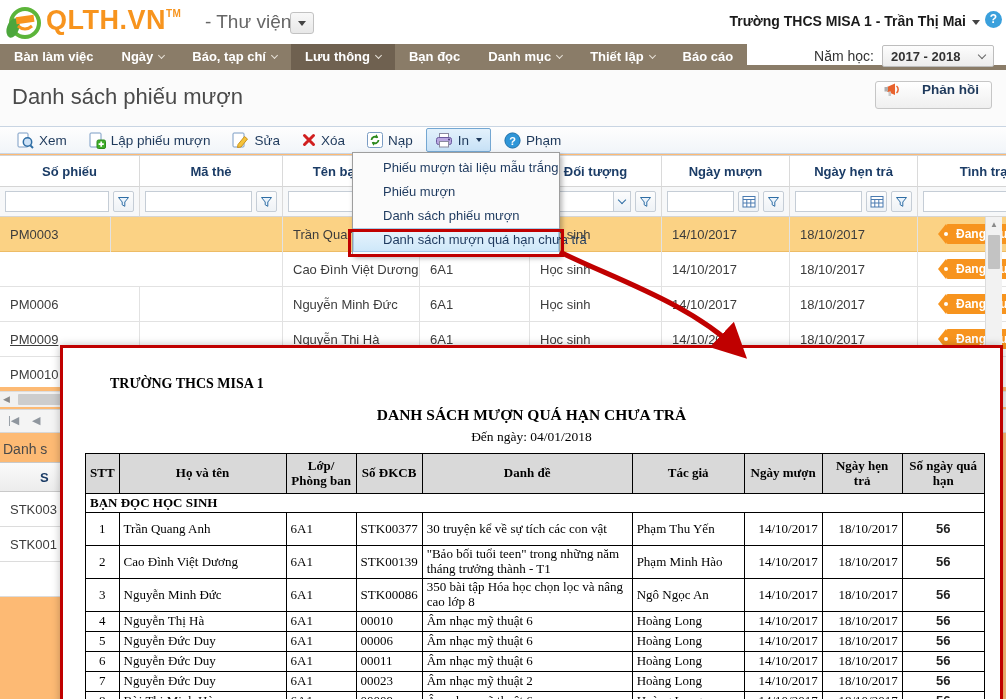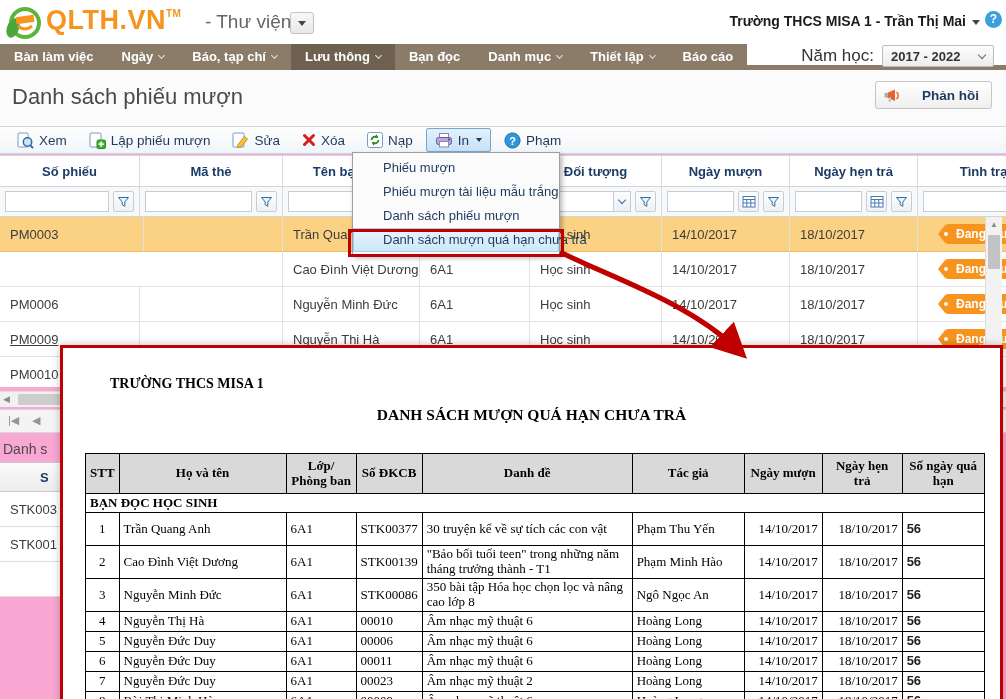--- a/index.html
+++ b/index.html
@@ -1,46 +1,46 @@
 <!DOCTYPE html>
 <html><head>
 <meta charset="utf-8">
 <style>
   * { margin:0; padding:0; box-sizing:border-box; }
   html,body { background:#e9e9e9; }
   #app {
     position:relative; width:1006px; height:699px; overflow:hidden;
-    background:#f9a8d4; font-family:"Liberation Sans", sans-serif; color:#333;
+    background:#fdba74; font-family:"Liberation Sans", sans-serif; color:#333;
   }
   
   #tophead { position:absolute; left:0; top:0; width:1006px; height:44px; background:#fff; }
   #logo { position:absolute; left:6px; top:4px; width:36px; height:36px; }
   #brand { position:absolute; left:46px; top:5px; font-size:27px; font-weight:bold; color:#f7941e; letter-spacing:0.5px; }
   #brand sup { font-size:10px; color:#f7941e; position:relative; top:-2px; }
   #module { position:absolute; left:205px; top:11px; font-size:19px; color:#666; font-weight:400; }
   #module-dd { position:absolute; left:290px; top:12px; width:24px; height:22px; background:linear-gradient(#f8f8f8,#e8e8e8); border:1px solid #c2c2c2; border-radius:3px; display:flex; align-items:center; justify-content:center; cursor:pointer; }
   #userbox { position:absolute; right:40px; top:13px; font-size:14px; font-weight:bold; color:#1b1b1b; white-space:nowrap; }
   #user-caret { position:absolute; right:26px; top:20px; }
   #user-help { position:absolute; right:4px; top:11px; width:17px; height:17px; border-radius:50%; background:#3aa0dc; color:#fff; font-size:12px; font-weight:bold; text-align:center; line-height:17px; }
   .tri-down { width:0; height:0; border-left:4px solid transparent; border-right:4px solid transparent; border-top:5px solid #444; display:inline-block; }
   
   #navbar { position:absolute; left:0; top:44px; width:1006px; height:26px; background:#fff; }
   #navstrip { position:absolute; left:0; bottom:0; width:1006px; height:5px; background:#8a7c68; }
   #nav-list { position:absolute; left:0; top:0; height:26px; display:flex; background:#8a7c68; }
   .nav-item { height:26px; line-height:26px; padding:0 14px; color:#fff; font-size:13px; font-weight:bold; white-space:nowrap; cursor:pointer; display:flex; align-items:center; gap:6px; }
   .nav-item.active { background:#6f6150; }
   .nav-chev { width:5px; height:5px; border-right:1.5px solid #e8e2d8; border-bottom:1.5px solid #e8e2d8; transform:rotate(45deg); margin-top:-3px; }
   #year-area { position:absolute; right:12px; top:1px; display:flex; align-items:center; gap:8px; }
-  #year-label { font-size:17px; color:#333; }
+  #year-label { font-size:14px; color:#333; }
   #year-select { min-width:112px; height:22px; background:linear-gradient(#fdfdfd,#ececec); border:1px solid #bdbdbd; border-radius:2px; font-size:13px; font-weight:bold; color:#333; display:flex; align-items:center; justify-content:space-between; padding:0 8px; cursor:pointer; }
   .sel-chev { width:6px; height:6px; border-right:1.5px solid #666; border-bottom:1.5px solid #666; transform:rotate(45deg); margin-top:-3px; }
   
   #titleband { position:absolute; left:0; top:70px; width:1006px; height:56px; background:#fbfbfb; }
   #page-title { position:absolute; left:12px; top:14px; font-size:22px; color:#4a4a4a; font-weight:400; }
-  #feedback-btn { position:absolute; right:14px; top:11px; height:28px; padding:0 12px 0 8px; background:linear-gradient(#ffffff,#efefef); border:1px solid #c6c6c6; border-radius:3px; display:flex; align-items:center; gap:20px; font-size:13.5px; font-weight:bold; color:#1e395b; cursor:pointer; }
+  #feedback-btn { position:absolute; right:14px; top:11px; height:28px; padding:0 12px 0 8px; background:linear-gradient(#ffffff,#efefef); border:1px solid #c6c6c6; border-radius:3px; display:flex; gap:20px; font-size:13.5px; font-weight:bold; color:#1e395b; cursor:pointer; }
   
   #toolbar { position:absolute; left:0; top:126px; width:1006px; height:28px; background:linear-gradient(#fefefe,#f1f5f9); border-top:1px solid #c9d5e3; border-bottom:1px solid #c9d5e3; display:flex; align-items:center; padding-left:8px; gap:4px; }
   .tb-btn { display:flex; align-items:center; gap:5px; height:24px; padding:0 8px; font-size:13.5px; color:#1e395b; border:1px solid transparent; border-radius:2px; cursor:pointer; white-space:nowrap; }
   .tb-btn.pressed { background:linear-gradient(#e3f1fc,#c7e1f6); border-color:#74a7d2; }
   .tb-caret { width:0; height:0; border-left:3.5px solid transparent; border-right:3.5px solid transparent; border-top:4.5px solid #1e395b; margin-left:2px; }
   
   #grid { position:absolute; left:0; top:155px; width:1006px; height:232px; overflow:hidden; background:#fff; border-top:1px solid #d5d5d5; }
   .gh-cell { position:absolute; top:0; height:31px; border-right:1px solid #dadada; border-bottom:1px solid #d5d5d5; display:flex; align-items:center; justify-content:center; font-size:13px; font-weight:bold; color:#1b3c66; background:#fff; overflow:hidden; white-space:nowrap; }
   .gf-cell { position:absolute; top:31px; height:30px; border-right:1px solid #dadada; border-bottom:1px solid #d5d5d5; background:#f7f8f9; display:flex; align-items:center; padding:0 5px; gap:4px; overflow:hidden; }
   .finput { flex:1; min-width:0; height:21px; border:1px solid #c5cdd6; background:#fff; font-size:12px; padding:0 3px; }
@@ -80,21 +80,21 @@
   #rpt-title { position:absolute; left:0; top:58px; width:100%; text-align:center; font-size:15.5px; font-weight:bold; }
   #rpt-date { position:absolute; left:0; top:81px; width:100%; text-align:center; font-size:13.5px; }
   #rpt-table { position:absolute; left:22px; top:105px; border-collapse:collapse; table-layout:fixed; }
   #rpt-table th, #rpt-table td { border:1px solid #000; font-size:13px; padding:1px 4px; overflow:hidden; }
   #rpt-table th { background:#d9d9d9; font-weight:bold; text-align:center; height:40px; line-height:1.15; }
   #rpt-table td { line-height:1.15; }
   tr.sec td { font-weight:bold; height:19px; }
   tr.tall td { height:33px; }
   tr.short td { height:20px; }
   td.c { text-align:center; } td.r { text-align:right; }
-  td.num { font-family:"Liberation Sans", sans-serif; font-weight:bold; font-size:12.5px; text-align:left; color:#222; }
+  td.num { font-family:"Liberation Sans", sans-serif; font-weight:bold; font-size:12.5px; text-align:center; color:#222; }
   
   #arrow-svg { position:absolute; left:0; top:0; width:1006px; height:699px; z-index:50; pointer-events:none; }
   input { outline:none; }
 </style>
 </head>
 <body>
 
 <div id="app">
 
   <div id="tophead">
@@ -143,21 +143,21 @@
           <span>Thiết lập</span>
           <span class="nav-chev"></span>
         </div>
         <div class="nav-item">
           <span>Báo cáo</span>
         </div>
       </div>
     <div id="year-area">
       <span id="year-label">Năm học:</span>
       <div id="year-select">
-        <span>2017 - 2022</span>
+        <span>2017 - 2018</span>
         <span class="sel-chev"></span>
       </div>
     </div>
   </div>
 
   <div id="titleband">
     <div id="page-title">Danh sách phiếu mượn</div>
     <div id="feedback-btn">
       <svg width="18" height="15" viewBox="0 0 18 15">
         <path d="M3 5 L11 1.5 V13 L3 9.5 Z" fill="#e8622d"></path>
@@ -326,21 +326,21 @@
               <path d="M1.5 1.5 H11.5 L7.8 6 V10.3 L5.2 8.8 V6 Z" fill="#eaf3fc" stroke="#2e6da4"></path>
             </svg>
           </span>
         </div>
         <div class="gf-cell" style="left: 918px; width: 148px;">
           <input class="finput" style="">
         </div>
       </div>
     <div id="grid-body">
         <div class="grow selected" style="top: 61px;">
-          <div class="gcell" style="left: 0px; width: 144px;">PM0003</div>
+          <div class="gcell" style="left: 0px; width: 111px;">PM0003</div>
           <div class="gcell" style="left: 140px; width: 143px;"></div>
           <div class="gcell" style="left: 283px; width: 137px;">Trần Quang Anh</div>
           <div class="gcell" style="left: 420px; width: 110px;">6A1</div>
           <div class="gcell" style="left: 530px; width: 132px;">Học sinh</div>
           <div class="gcell" style="left: 662px; width: 128px;">14/10/2017</div>
           <div class="gcell" style="left: 790px; width: 128px;">18/10/2017</div>
           <div class="gcell" style="left: 918px; width: 148px; line-height: normal;"><span class="badge"><i></i><span>Đang mượn</span></span></div>
         </div>
         <div class="grow" style="top: 96px;">
           <div class="gcell" style="left: 140px; width: 143px;"></div>
@@ -402,30 +402,31 @@
         <span>S</span>
       </div>
     <div id="mini-rows">
         <div class="mrow">STK003</div>
         <div class="mrow">STK001</div>
         <div class="mrow"></div>
       </div>
   </div>
 
   <div id="print-menu">
+      <div class="pm-item">Phiếu mượn tài liệu mẫu trắng</div>
       <div class="pm-item">Phiếu mượn</div>
-      <div class="pm-item">Phiếu mượn tài liệu mẫu trắng</div>
       <div class="pm-item">Danh sách phiếu mượn</div>
       <div class="pm-item hl">Danh sách mượn quá hạn chưa trả</div>
     </div>
   <div id="menu-redbox"></div>
 
   <div id="report">
     <div id="rpt-org">TRƯỜNG THCS MISA 1</div>
     <div id="rpt-title">DANH SÁCH MƯỢN QUÁ HẠN CHƯA TRẢ</div>
+    <div id="rpt-date">Đến ngày: 04/01/2018</div>
     <table id="rpt-table">
       <colgroup>
           <col style="width: 30px;">
           <col style="width: 167px;">
           <col style="width: 70px;">
           <col style="width: 63px;">
           <col style="width: 210px;">
           <col style="width: 112px;">
           <col style="width: 78px;">
           <col style="width: 80px;">

